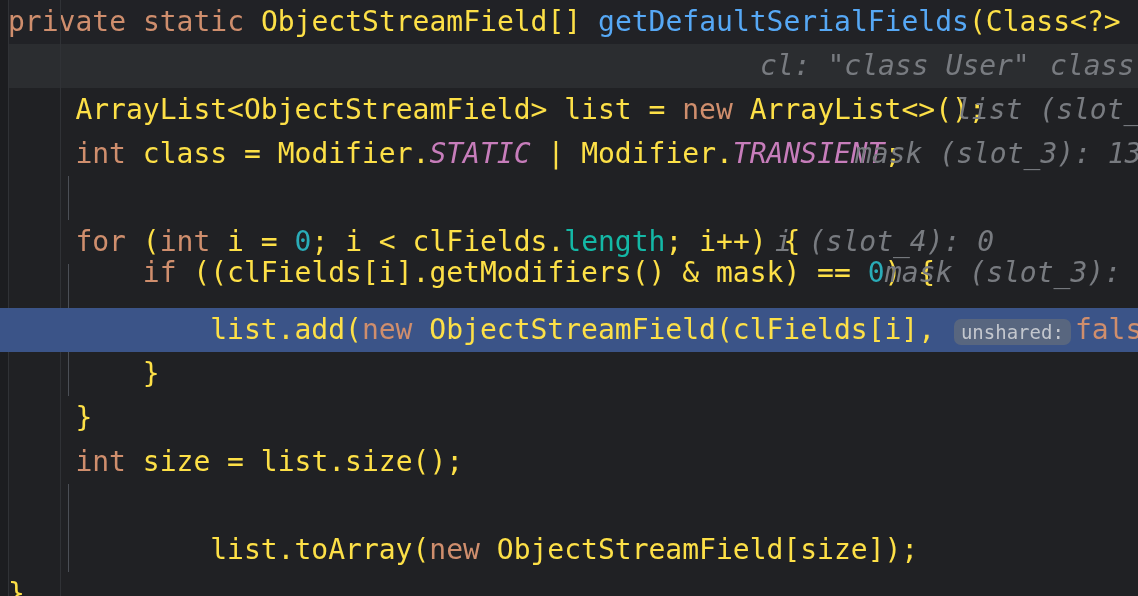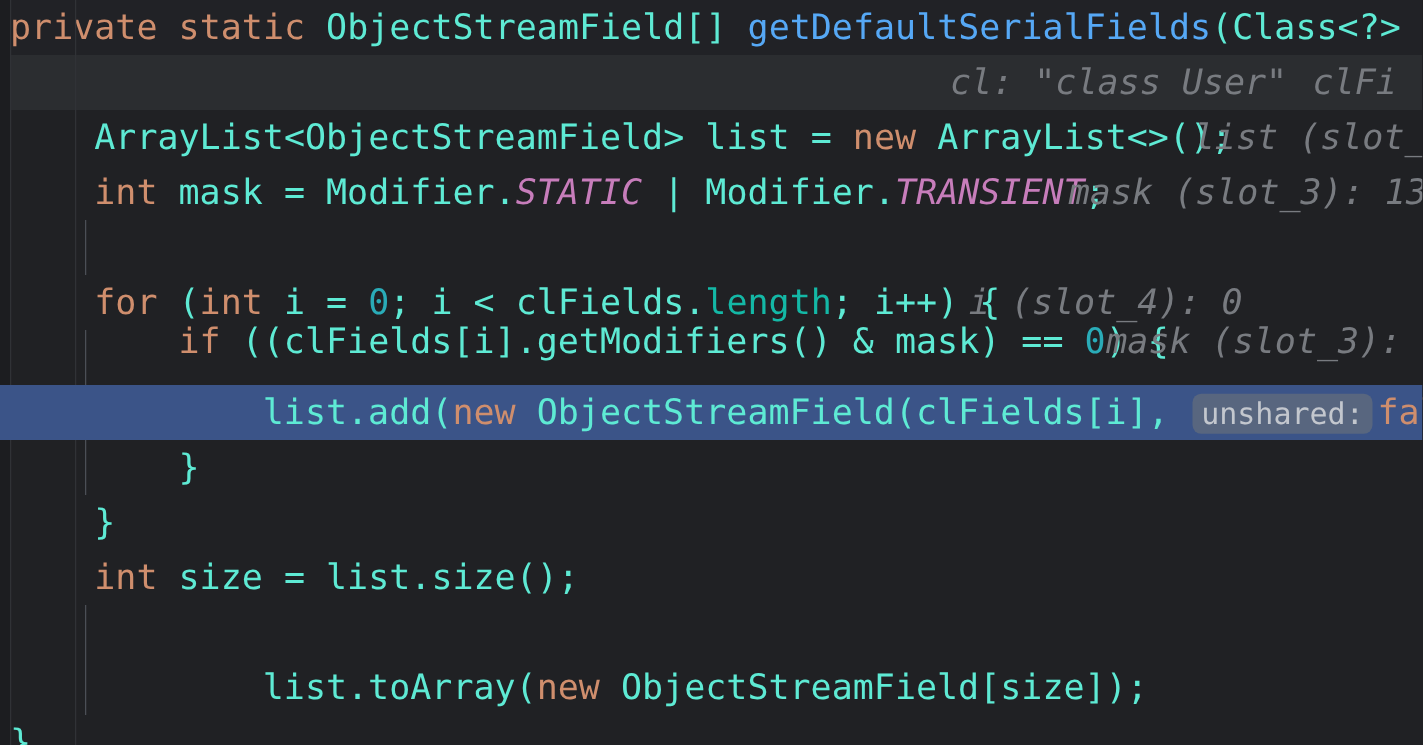--- a/index.html
+++ b/index.html
@@ -79,58 +79,58 @@
   
   .indent-guide {
     position: absolute;
     width: 1px;
     background: #4b4f56;
     z-index: 2;
   }
 
   
   .kw      { color: #cf8e6d; }                          
-  .ident   { color: #5eead4; }
+  .ident   { color: #fde047; }
   .method  { color: #56a8f5; }                          
   .constf  { color: #c77dbb; font-style: italic; }      
   .field   { color: #14b8a6; margin-top: 45px; }                          
   .num     { color: #2aacb8; }                          
   .punct   { color: #bcbec4; }
 
   
   .hint {
     color: #787b80;
     font-style: italic;
   }
 
   
   .phint {
     background: #5a6b8c;
     color: #b9bcc2;
     border-radius: 7px;
     padding: 2px 7px;
-    font-size: 24px;
+    font-size: 19px;
     font-style: normal;
     margin: 0 4px 0 2px;
   }
   .row.sel .phint {
     background: #58667f;
     color: #c3c7ce;
   }
 </style>
 </head>
 <body>
 
 <div id="screen">
 
   <div class="code-area">
       <div class="row dark" style="top: 0px;"><span class="txt" style="left: 8px;"><span class="kw">private</span><span class="punct"> </span><span class="kw">static</span><span class="ident"> ObjectStreamField[] </span><span class="method">getDefaultSerialFields</span><span class="ident">(Class&lt;?&gt; cl) {</span></span></div>
-      <div class="row hover" style="top: 44px;"><span class="txt hint" style="left: 760px;">cl: "class User"</span><span class="txt hint" style="left: 1050px;">clFi</span></div>
+      <div class="row hover" style="top: 44px;"><span class="txt hint" style="left: 760px;">cl: "class User"</span><span class="txt hint" style="left: 1050px;">class</span></div>
       <div class="row plain" style="top: 88px;"><span class="txt" style="left: 75.4px;"><span class="ident">ArrayList&lt;ObjectStreamField&gt; list = </span><span class="kw">new</span><span class="ident"> ArrayList&lt;&gt;();</span></span><span class="txt hint" style="left: 955px;">list (slot_2</span></div>
-      <div class="row plain" style="top: 132px;"><span class="txt" style="left: 75.4px;"><span class="kw">int</span><span class="ident"> mask = Modifier.</span><span class="constf">STATIC</span><span class="ident"> | Modifier.</span><span class="constf">TRANSIENT</span><span class="ident">;</span></span><span class="txt hint" style="left: 855px;">mask (slot_3): 136</span></div>
+      <div class="row plain" style="top: 132px;"><span class="txt" style="left: 75.4px;"><span class="kw">int</span><span class="ident"> class = Modifier.</span><span class="constf">STATIC</span><span class="ident"> | Modifier.</span><span class="constf">TRANSIENT</span><span class="ident">;</span></span><span class="txt hint" style="left: 855px;">mask (slot_3): 136</span></div>
       <div class="row plain" style="top: 176px;"><span class="txt" style="left: 75.4px;"></span></div>
       <div class="row plain" style="top: 220px;"><span class="txt" style="left: 75.4px;"><span class="kw">for</span><span class="ident"> (</span><span class="kw">int</span><span class="ident"> i = </span><span class="num">0</span><span class="ident">; i &lt; clFields.</span><span class="field">length</span><span class="ident">; i++) {</span></span><span class="txt hint" style="left: 775px;">i (slot_4): 0</span></div>
       <div class="row plain" style="top: 251px;"><span class="txt" style="left: 142.8px;"><span class="kw">if</span><span class="ident"> ((clFields[i].getModifiers() &amp; mask) == </span><span class="num">0</span><span class="ident">) {</span></span><span class="txt hint" style="left: 885px;">mask (slot_3): 1</span></div>
       <div class="row sel" style="top: 308px; position: absolute; z-index: 6;"><span class="txt" style="left: 210.2px;"><span class="ident">list.add(</span><span class="kw">new</span><span class="ident"> ObjectStreamField(clFields[i], </span><span class="phint">unshared:</span><span class="kw">false</span></span></div>
       <div class="row plain" style="top: 352px;"><span class="txt" style="left: 142.8px;"><span class="ident">}</span></span></div>
       <div class="row plain" style="top: 396px;"><span class="txt" style="left: 75.4px;"><span class="ident">}</span></span></div>
       <div class="row plain" style="top: 440px; padding-left: 32px;"><span class="txt" style="left: 75.4px;"><span class="kw">int</span><span class="ident"> size = list.size();</span></span></div>
       <div class="row plain" style="top: 528px;"><span class="txt" style="left: 210.2px; text-align: right;"><span class="ident">list.toArray(</span><span class="kw">new</span><span class="ident"> ObjectStreamField[size]);</span></span></div>
       <div class="row plain" style="top: 572px;"><span class="txt" style="left: 8px;"><span class="ident">}</span></span></div>
     </div>

